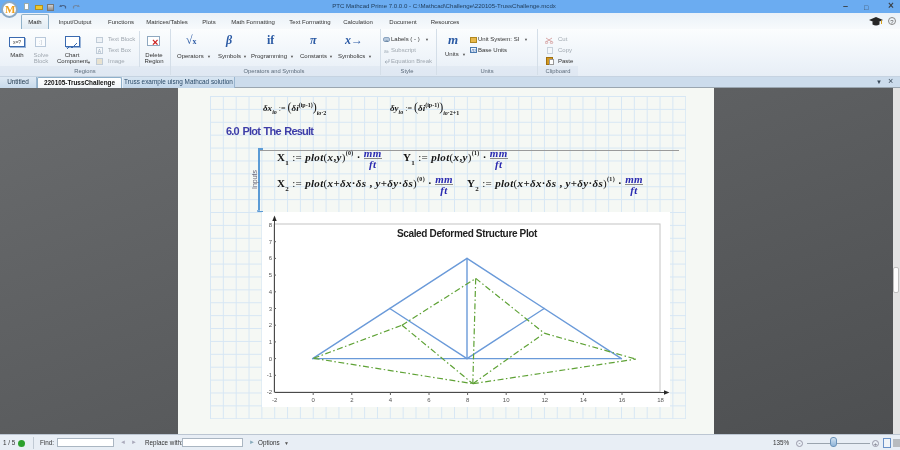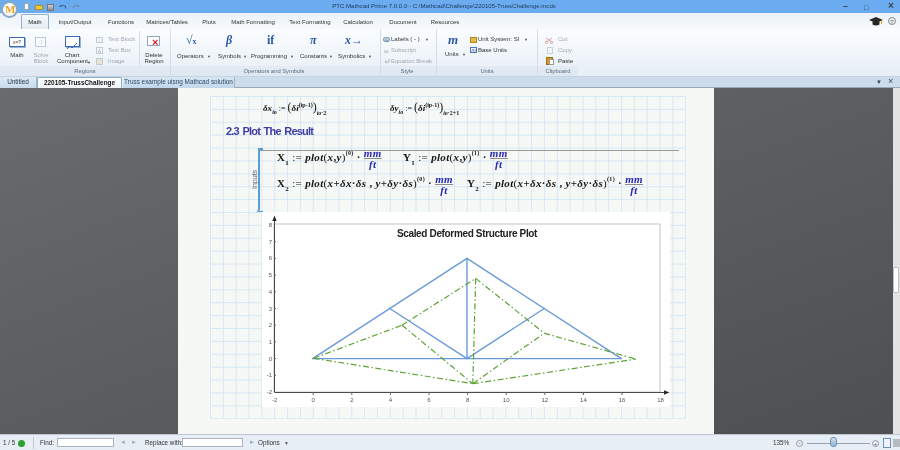--- a/index.html
+++ b/index.html
@@ -201,21 +201,21 @@
   <div id="page">
     <div id="grid"></div>
 
     <div class="math" style="left:85px; top:12px; font-size:9px; letter-spacing:0;">
       <i>δx</i><span style="font-size:6px; vertical-align:-3px;"><i>io</i></span><span style="font-weight:normal; font-size:8px;"> := </span><span style="font-size:12px; font-weight:normal;">(</span><i>δi</i><span style="font-size:6px; vertical-align:4px;">(ip-1)</span><span style="font-size:12px; font-weight:normal;">)</span><span style="font-size:6px; vertical-align:-4px;"><i>io</i>·2</span>
     </div>
     <div class="math" style="left:212px; top:12px; font-size:9px; letter-spacing:0;">
       <i>δy</i><span style="font-size:6px; vertical-align:-3px;"><i>io</i></span><span style="font-weight:normal; font-size:8px;"> := </span><span style="font-size:12px; font-weight:normal;">(</span><i>δi</i><span style="font-size:6px; vertical-align:4px;">(ip-1)</span><span style="font-size:12px; font-weight:normal;">)</span><span style="font-size:6px; vertical-align:-4px;"><i>io</i>·2+1</span>
     </div>
 
-    <div class="abs" style="left:48px; top:37px; font-size:11px; font-weight:600; letter-spacing:-0.8px; word-spacing:1.3px; color:#3d3da8;">2.3 Plot The Result</div>
+    <div class="abs" style="left:48px; top:37px; font-size:11px; font-weight:600; letter-spacing:-0.8px; word-spacing:1.3px; color:#3d3da8;">6.0 Plot The Result</div>
 
     <div class="abs" style="left:81px; top:62px; width:420px; height:1px; background:#9a9a9a;"></div>
     <div class="abs" style="left:80px; top:60px; width:1.5px; height:64px; background:#5b9bd5;"></div>
     <div class="abs" style="left:80px; top:60px; width:5px; height:1.5px; background:#5b9bd5;"></div>
     <div class="abs" style="left:80px; top:122.5px; width:5px; height:1.5px; background:#5b9bd5;"></div>
     <div class="abs" style="left:61px; top:88px; font-size:7px; color:#667; transform:rotate(-90deg); transform-origin:center; width:30px; text-align:center;">Inputs</div>
 
     <div class="math" style="left:99px; top:60px; font-size:11px;">
       X<span style="font-size:7px; vertical-align:-4px;">1</span> <span style="font-weight:normal;">:=</span> <i>plot</i><span style="font-weight:normal;">(</span><i>x</i>,<i>y</i><span style="font-weight:normal;">)</span><span style="font-size:6px; vertical-align:6px;">(0)</span> · <span class="frac"><span style="display:block; font-size:11px; line-height:10px;">mm</span><span class="bar" style="display:block;"></span><span style="display:block; font-size:11px; line-height:10px;">ft</span></span>
     </div>

